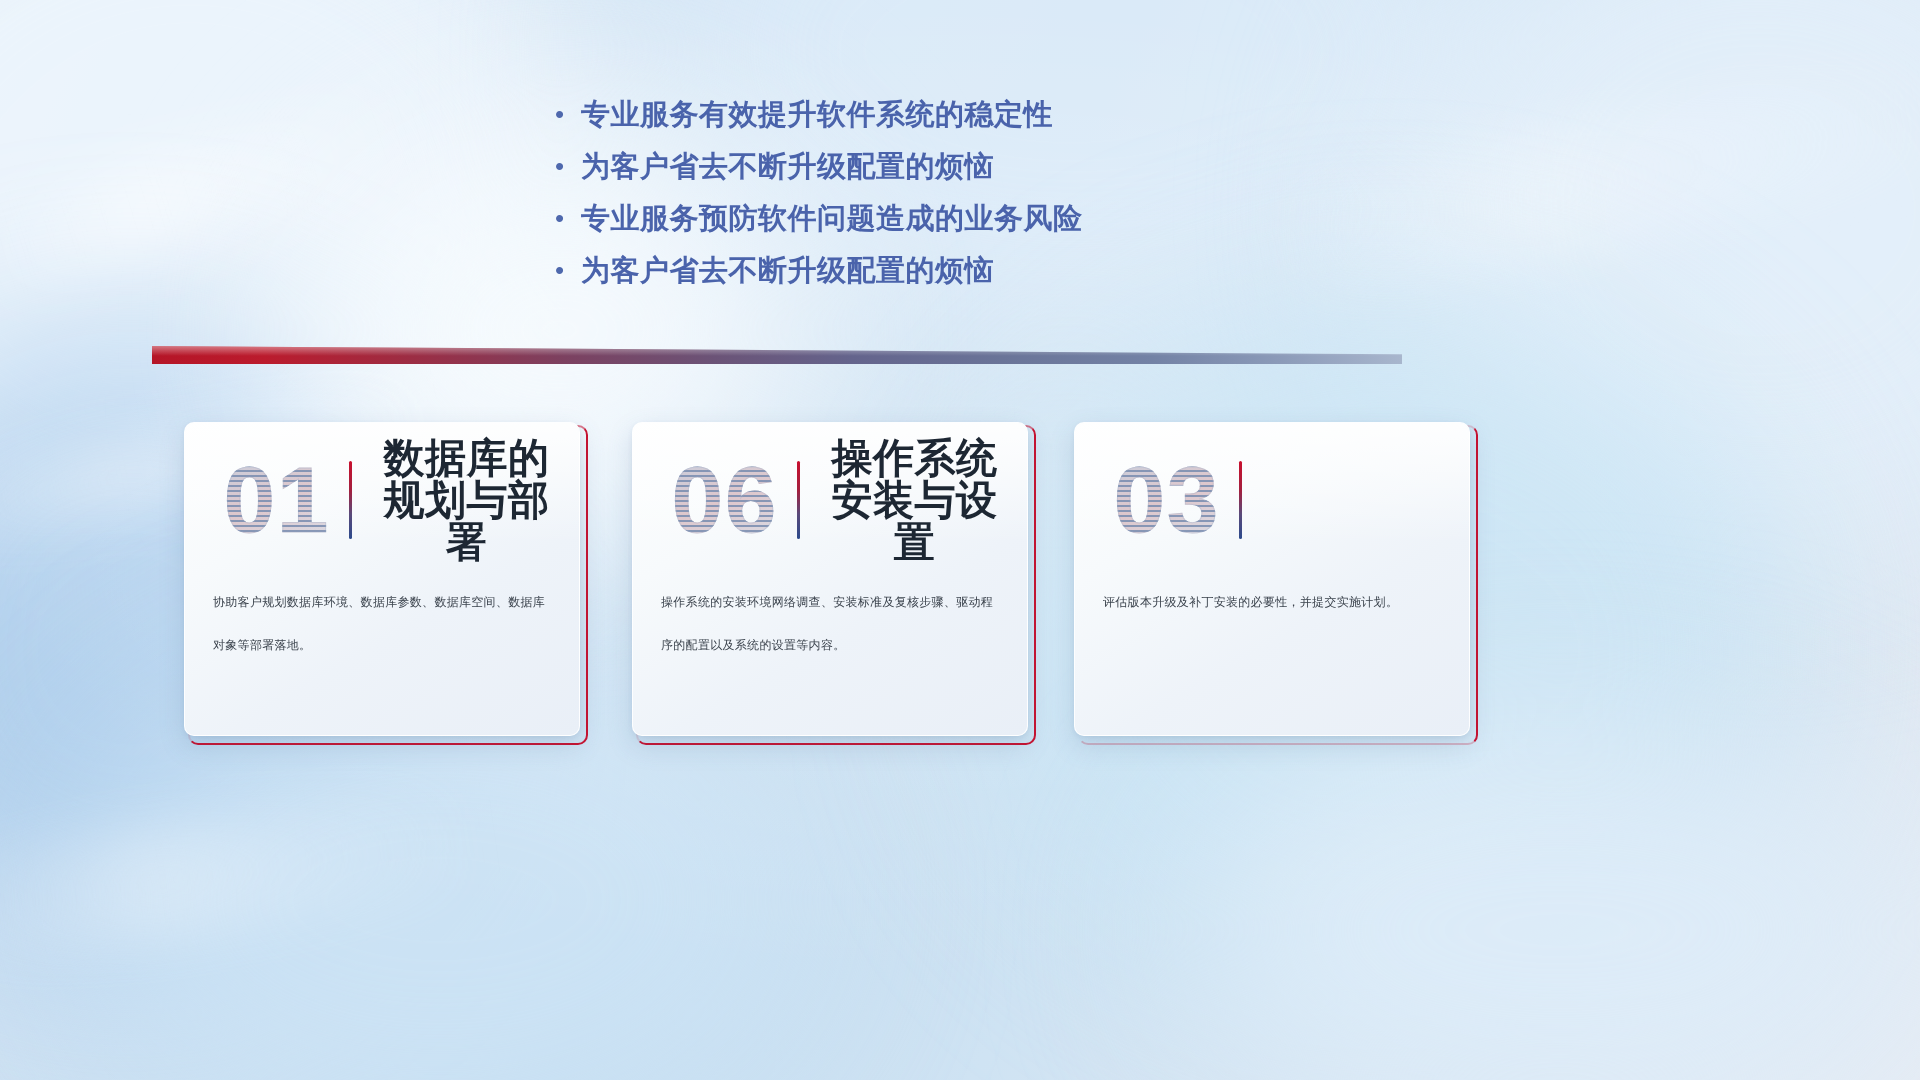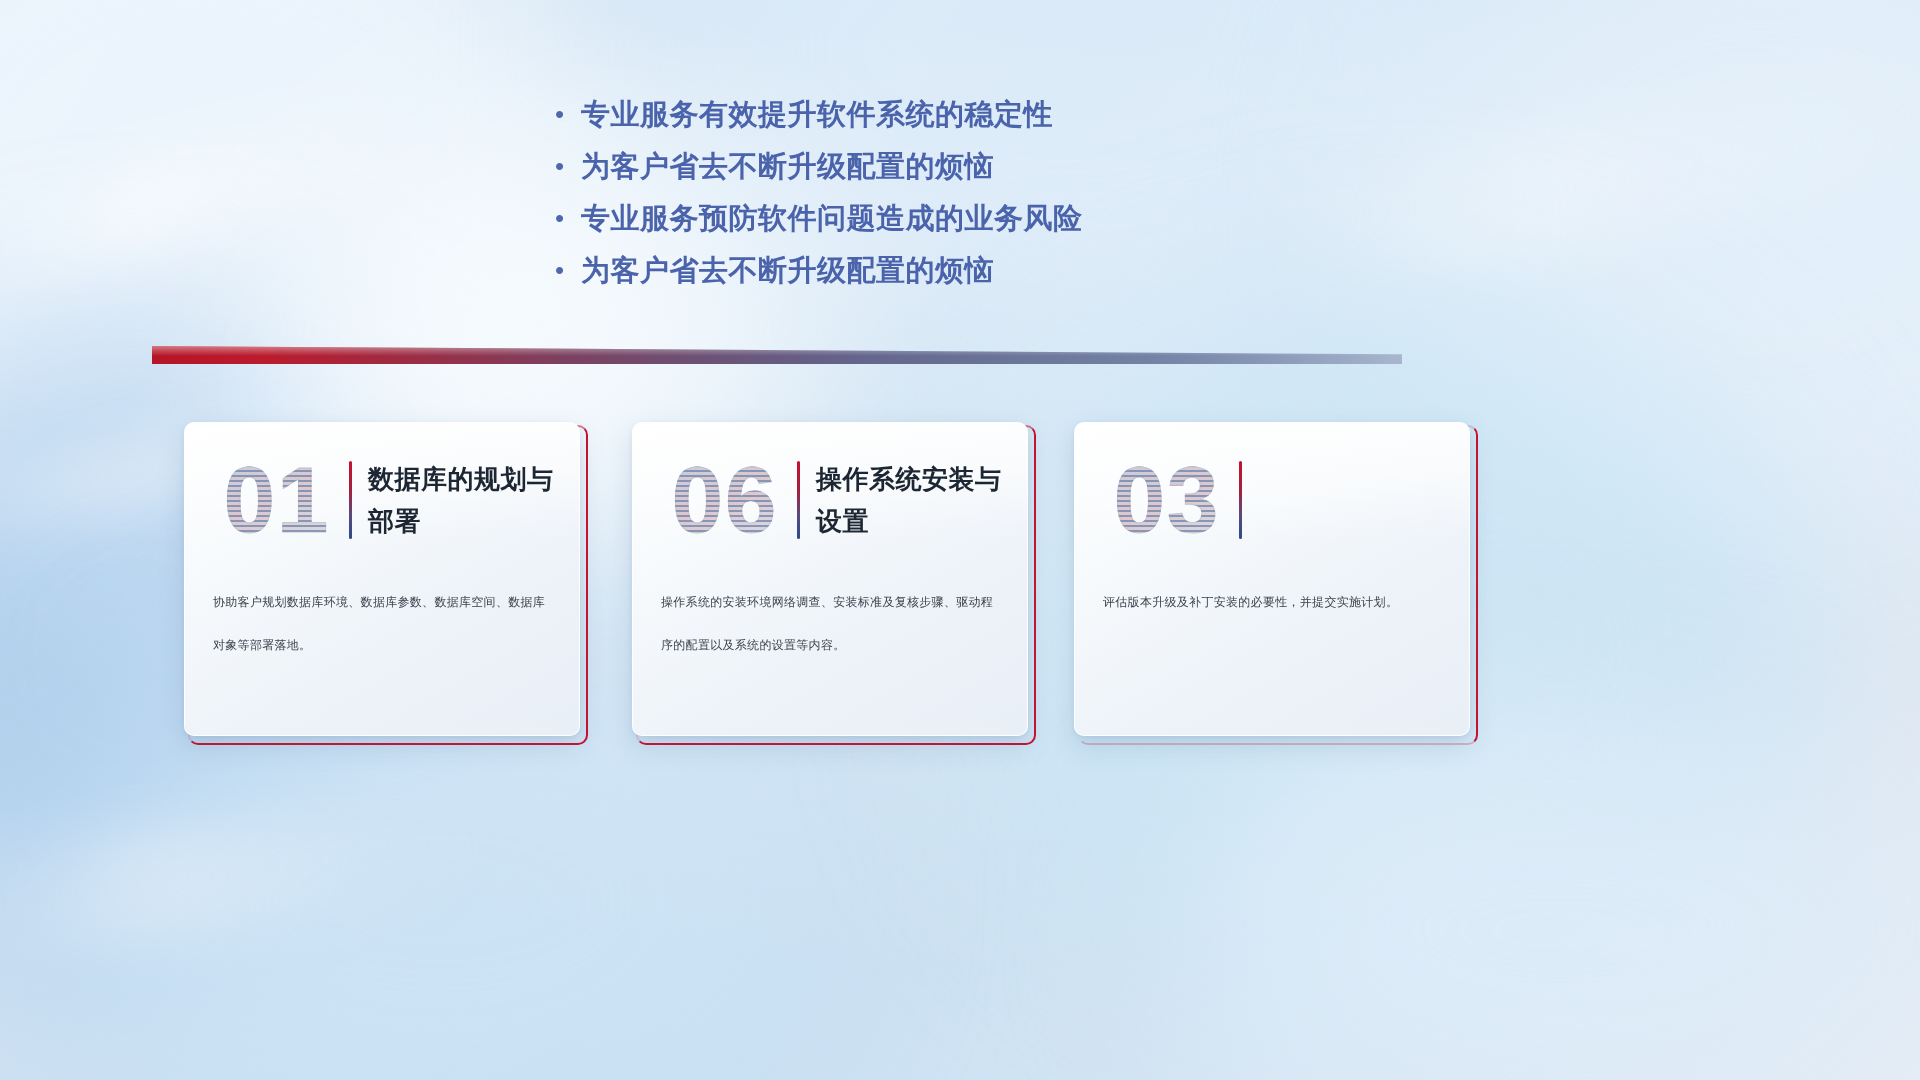--- a/index.html
+++ b/index.html
@@ -208,26 +208,27 @@
     flex: 0 0 3px;
     width: 3px;
     height: 78px;
     margin: 0 16px 0 2px;
     background: linear-gradient(180deg, #c8102e 0%, #a3203f 38%, #5a4a7a 68%, #2c4a8c 100%);
     border-radius: 2px;
   }
 
   .card-title {
     flex: 1 1 auto;
-    font-size: 26px;
+    font-size: 41px;
     line-height: 42px;
     font-weight: 600;
     color: #1d2733;
     letter-spacing: 0.5px;
     padding-right: 14px;
+    text-align: center;
   }
 
   .card-body {
     position: absolute;
     left: 28px;
     right: 26px;
     top: 158px;
     font-size: 12px;
     line-height: 43px;
     color: #3b434d;

